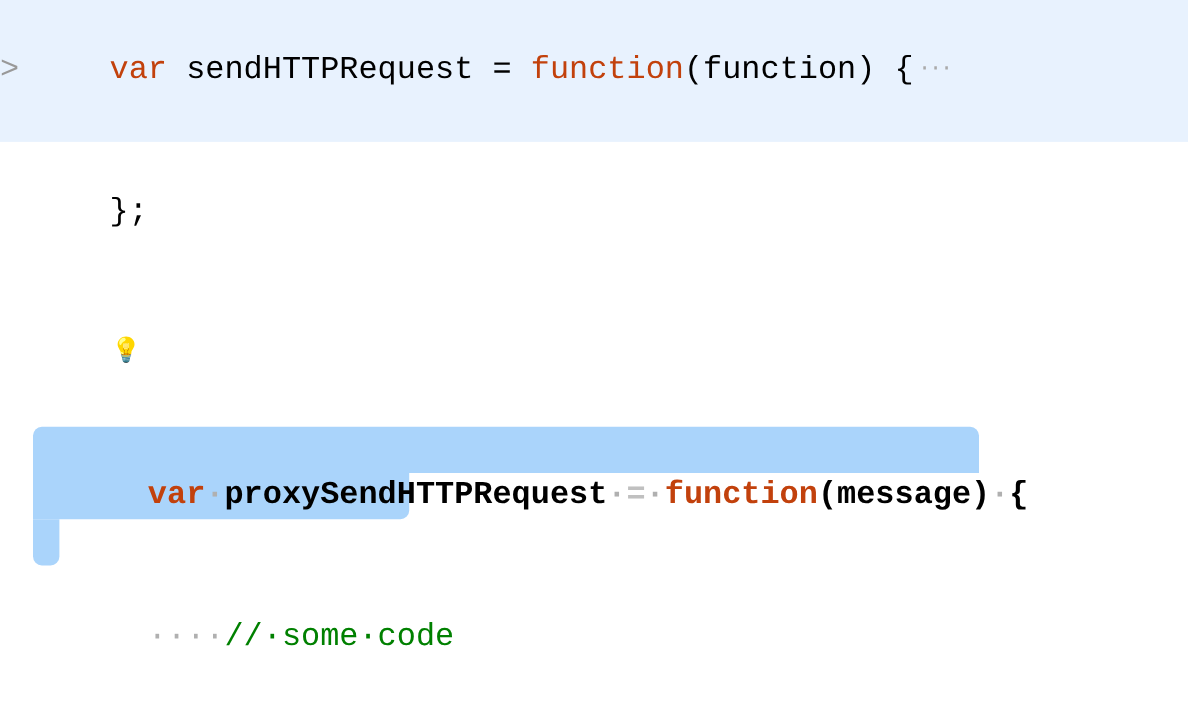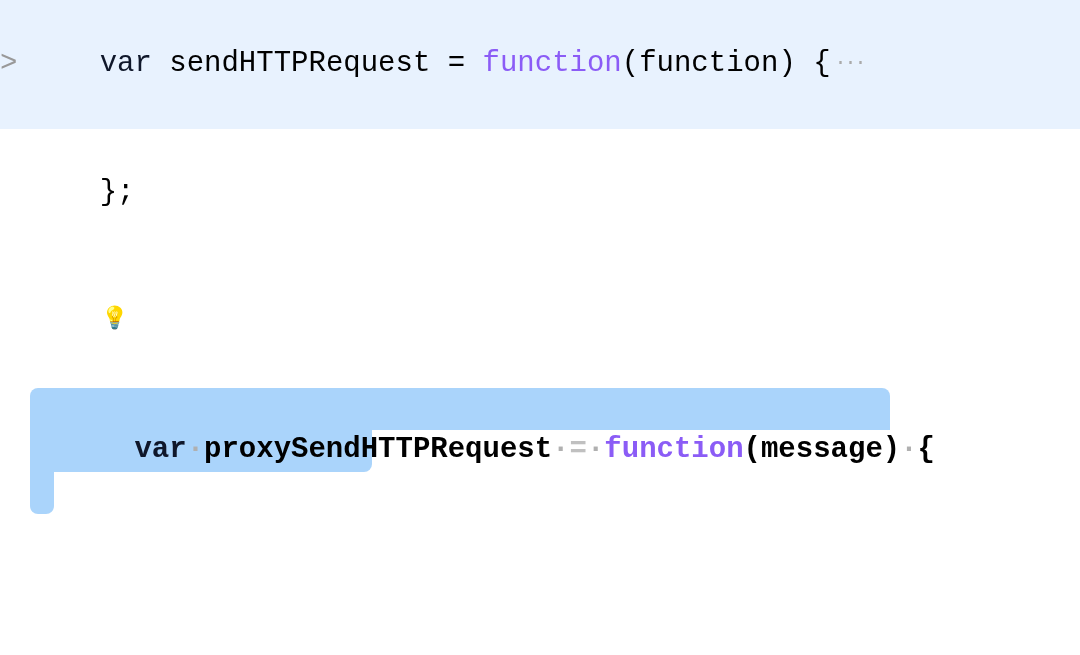--- a/index.html
+++ b/index.html
@@ -25,22 +25,22 @@
     position: absolute;
     left: 0;
     width: 30px;
     text-align: left;
     color: #999;
     user-select: none;
   }
   .line.highlight-blue {
     background: #e8f2fe;
   }
-  .kw { color: #0f172a; }
-  .fn { color: #8b5cf6; }
+  .kw { color: #c2410c; }
+  .fn { color: #c2410c; }
   .ident { color: #000; }
   .comment { color: #008000; }
   .ws-dot { color: #c0c0c0; }
   .bulb {
     display: inline-block;
     font-size: 22px;
     color: #f0c419;
     margin-left: 2px;
     vertical-align: middle;
   }
@@ -81,19 +81,22 @@
   <div class="sel-wrap">
 
     <div class="sel-layer" style="left:30px; top:2px; width:860px; height:42px; border-radius:8px 8px 0 0;"></div>
     <div class="sel-layer" style="left:30px; top:42px; width:342px; height:44px; border-radius:0 0 8px 0;"></div>
     <div class="sel-layer" style="left:30px; top:86px; width:24px; height:42px; border-radius:0 0 8px 8px;"></div>
 
     <div class="line" style="position:relative;font-weight:bold;">
       <span class="code-text"><span class="kw">var</span><span class="ws-dot"><span style="color:#b0b0b0;">·</span></span><span class="ident">proxySendHTTPRequest</span><span class="ws-dot"><span style="color:#b0b0b0;">·</span>=<span style="color:#b0b0b0;">·</span></span><span class="fn">function</span><span class="ws-dot" style="color:#000;">(message)<span style="color:#b0b0b0;">·</span>{</span></span>
     </div>
 
+    <div class="line" style="position:relative;">
+      <span class="code-text"><span class="ws-dot"><span style="color:#b0b0b0;">·</span><span style="color:#b0b0b0;">·</span><span style="color:#b0b0b0;">·</span><span style="color:#b0b0b0;">·</span></span><span class="comment">//·some·code</span></span>
+    </div>
 
     <div class="line" style="position:relative;">
       
     </div>
   </div>
 
 </div>
 
 </body></html>

